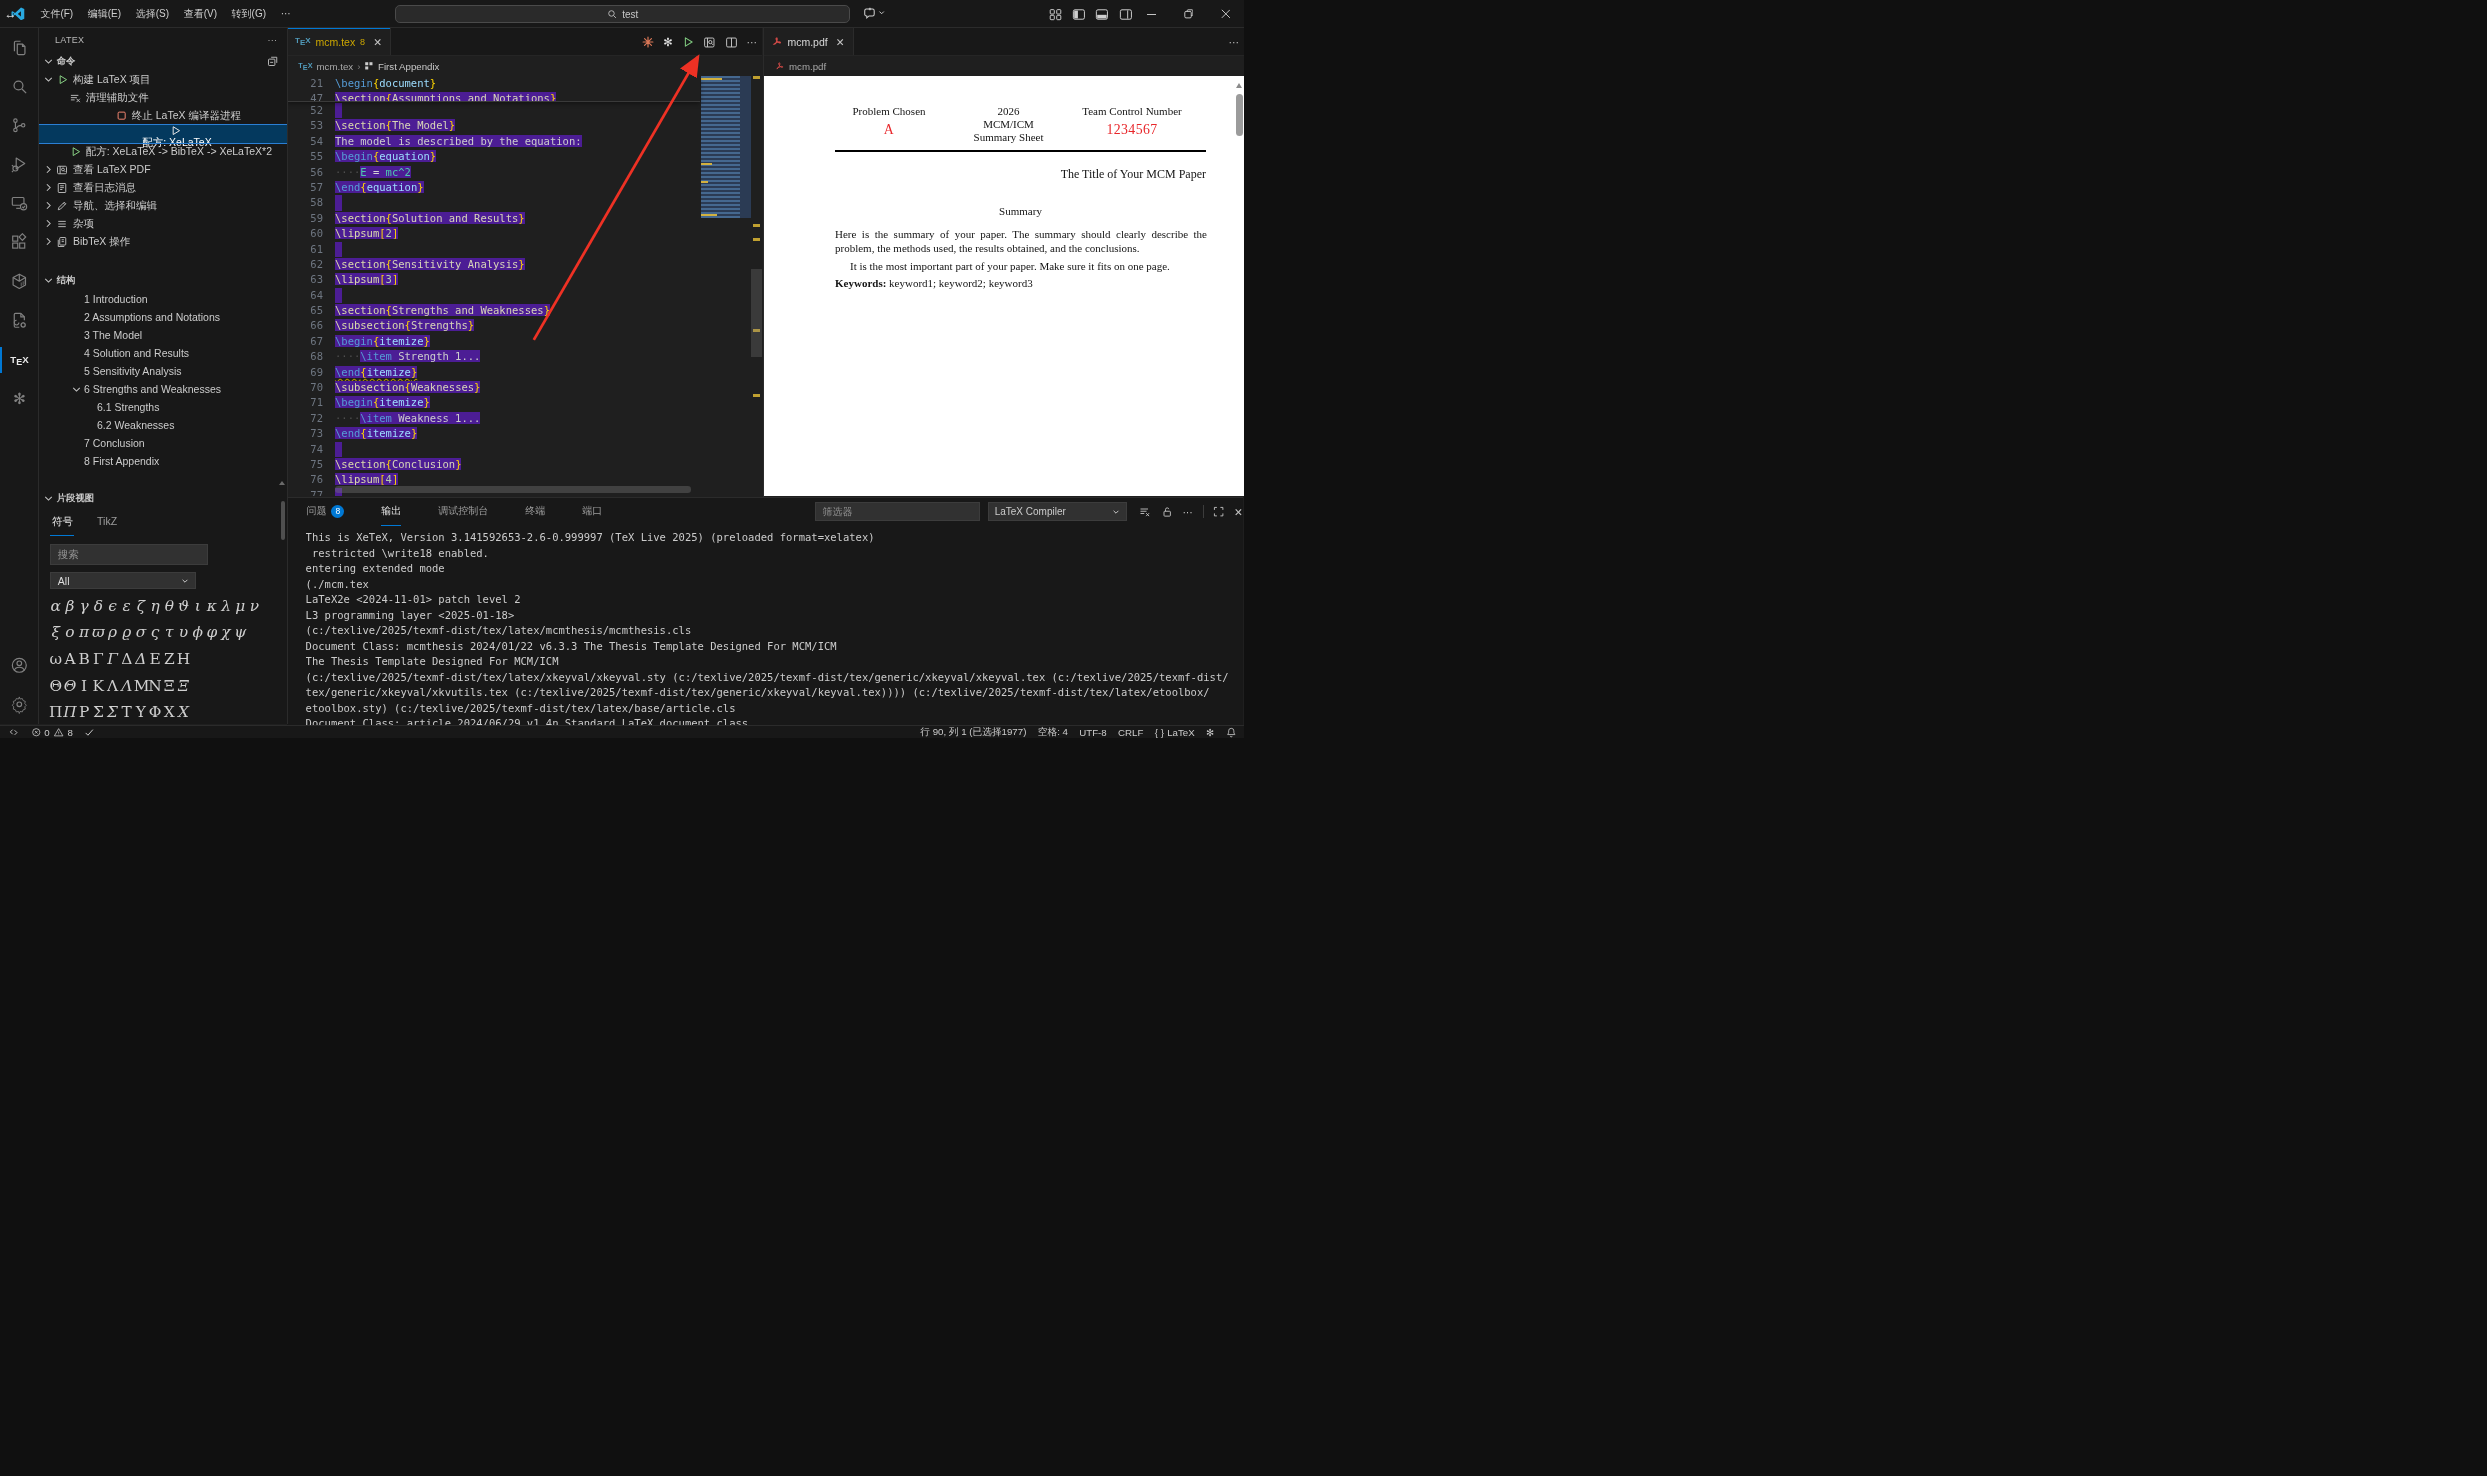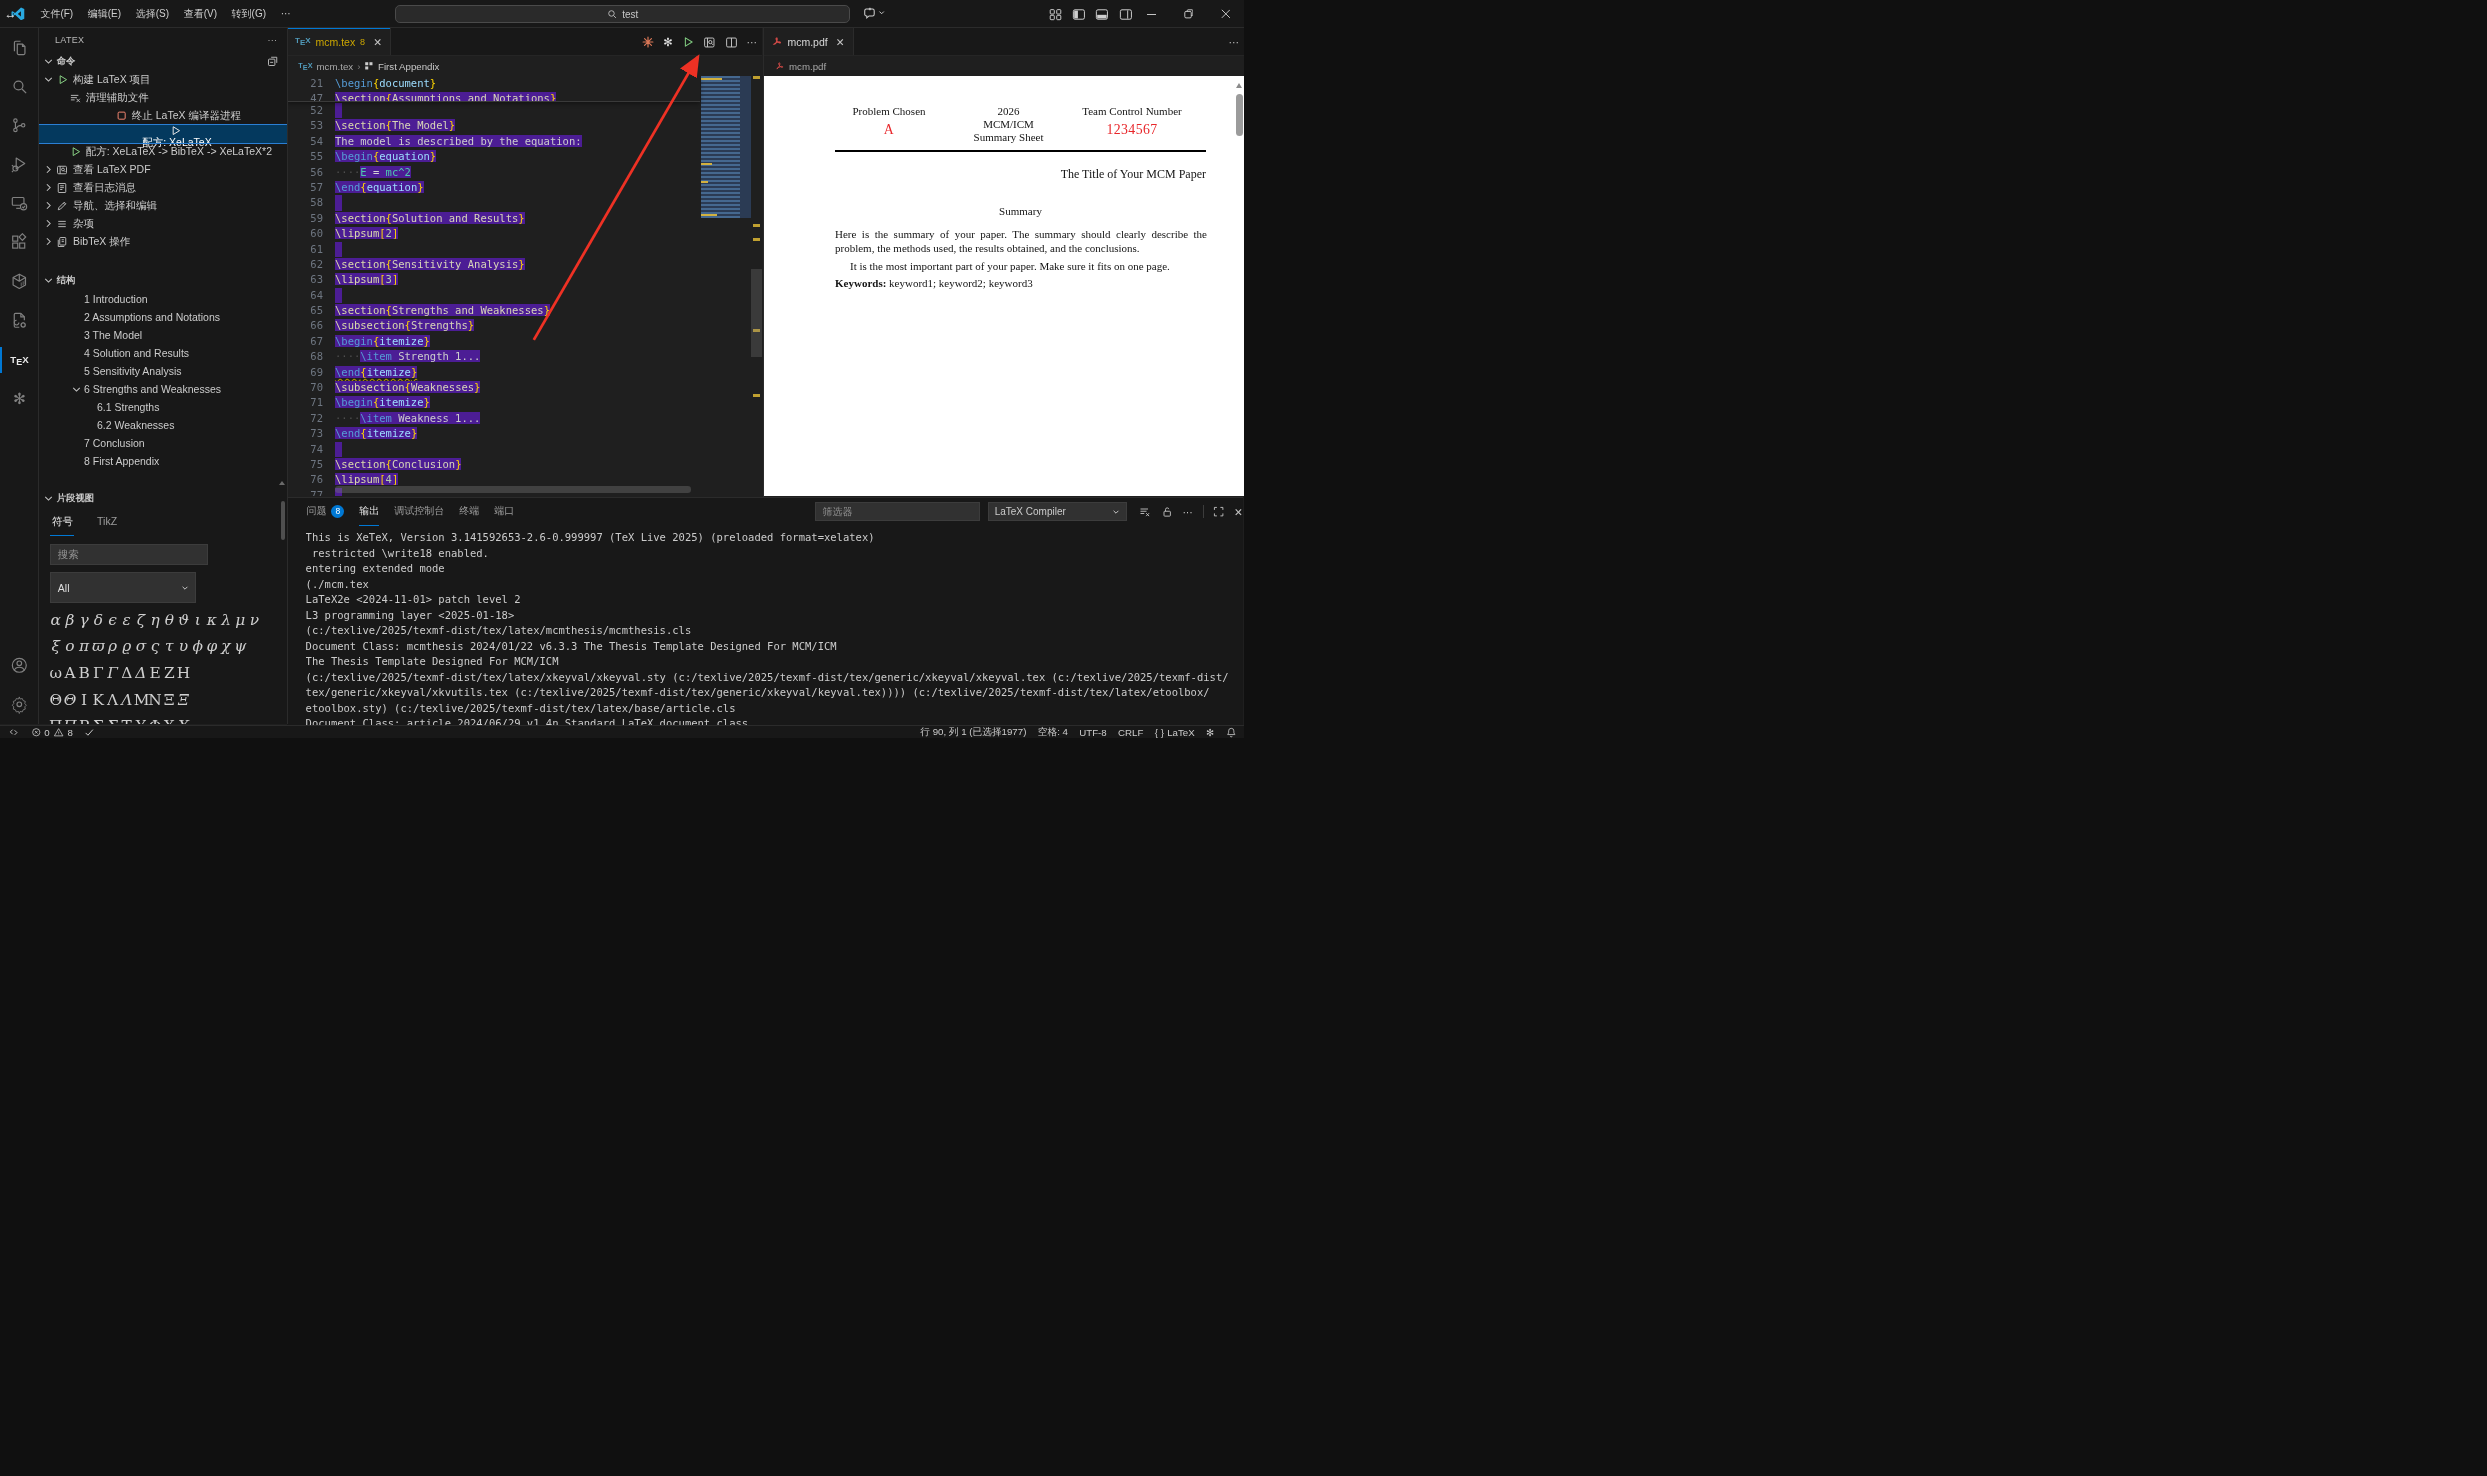--- a/index.html
+++ b/index.html
@@ -41,21 +41,21 @@
   .tree-row .chev{width:13px;display:flex;justify-content:center;color:#c5c5c5;flex:none}
   .tree-row .ticon{width:14.6px;display:flex;justify-content:center;flex:none;margin-right:3.2px}
   .tree-row.selected{background:#04395e;outline:0.8px solid #2b7fd4;outline-offset:-0.8px;color:#ffffff}
   .struct-row{height:18px;display:flex;align-items:center;font-size:10.5px;color:#cccccc;position:relative}
   
   .snip-tabs{display:flex;padding-left:11.3px;gap:21px;margin-top:3.2px}
   .snip-tab{font-size:10.5px;color:#9d9d9d;padding:4px 1.6px 5.7px;border-bottom:1.2px solid transparent}
   .snip-tab.active{color:#e7e7e7;border-bottom-color:#0078d4}
   .snip-search{margin:8px 0 0 11.3px;width:158px;height:21px;background:#313131;border:0.8px solid #3c3c3c;
                color:#989898;font-size:10.5px;display:flex;align-items:center;padding-left:6.5px}
-  .snip-select{margin:7.3px 0 0 11.3px;width:146px;height:31px;background:#313131;border:0.8px solid #3c3c3c;
+  .snip-select{margin:7.3px 0 0 11.3px;width:146px;height:17px;background:#313131;border:0.8px solid #3c3c3c;
                color:#dddddd;font-size:10.5px;display:flex;align-items:center;padding:0 6.5px;justify-content:space-between}
   .symrow{display:flex;margin-left:9.7px;margin-top:7.3px;height:19.4px}
   .symcell{width:14.2px;text-align:center;font-family:"DejaVu Serif",serif;font-size:15.4px;color:#cfcfcf;line-height:19.4px}
   .symcell.it{font-style:italic}
   .sb-scroll{position:absolute;right:1.6px;top:473px;width:4px;height:39px;background:#4f4f4f;border-radius:2.4px}
   .sb-scrollarrow{position:absolute;right:1.6px;top:453px;width:0;height:0;border-left:3.2px solid transparent;border-right:3.2px solid transparent;border-bottom:4.9px solid #6a6a6a}
   
   .egroup{position:absolute;top:28px;height:469px;background:#1f1f1f}
   #eg1{left:287px;width:475px}
   #eg2{left:763px;width:481px;border-left:0.8px solid #2b2b2b}
@@ -101,21 +101,21 @@
   .pdf-title{position:absolute;left:71px;top:91px;width:371px;text-align:right;font-size:12px}
   .pdf-summary{position:absolute;left:71px;top:129px;width:371px;text-align:center;font-size:11px}
   .pdf-p1{position:absolute;left:71px;top:151px;width:372px;font-size:11px;line-height:14px;text-align:justify}
   .pdf-p2{position:absolute;left:86px;top:184px;width:356px;font-size:11px}
   .pdf-kw{position:absolute;left:71px;top:201px;width:371px;font-size:11px}
   .pdf-kw b{font-weight:bold}
   .pdf-scroll{position:absolute;right:0.8px;top:18px;width:7.3px;height:42px;background:#9b9b9b;border-radius:4px}
   .pdf-scrollarrow{position:absolute;right:1.6px;top:6.5px;width:0;height:0;border-left:3.2px solid transparent;border-right:3.2px solid transparent;border-bottom:5.7px solid #8a8a8a}
   
   .panel{position:absolute;left:287px;top:497px;width:956px;height:228px;background:#181818;border-top:0.8px solid #2b2b2b;z-index:5}
-  .panel-tabs{height:27.5px;display:flex;align-items:center;padding-left:19.4px;gap:15px}
+  .panel-tabs{height:27.5px;display:flex;align-items:center;padding-left:19.4px;gap:37px}
   .ptab{font-size:10px;color:#9d9d9d;display:flex;align-items:center;gap:4.9px;height:27.5px;border-bottom:1.2px solid transparent}
   .ptab.active{color:#e7e7e7;border-bottom-color:#0078d4}
   .pbadge{min-width:13px;height:13px;border-radius:7.3px;background:#0078d4;color:#fff;font-size:8.5px;display:flex;align-items:center;justify-content:center;padding:0 3.2px}
   .pfilter{position:absolute;left:528px;top:4px;width:165px;height:19.4px;background:#313131;border:0.8px solid #3c3c3c;
            color:#919191;font-size:10px;display:flex;align-items:center;padding-left:6.5px}
   .pselect{position:absolute;left:701px;top:4px;width:139px;height:19.4px;background:#313131;border:0.8px solid #3c3c3c;
            color:#cccccc;font-size:10px;display:flex;align-items:center;justify-content:space-between;padding:0 5.7px}
   .ptools{position:absolute;left:852px;top:0;height:27.5px;display:flex;align-items:center;gap:9.7px;color:#c5c5c5}
   .psep{width:0.8px;height:13px;background:#3c3c3c}
   .pout{position:absolute;left:18.6px;top:32px;right:1.6px;bottom:0;font-family:"DejaVu Sans Mono",monospace;

